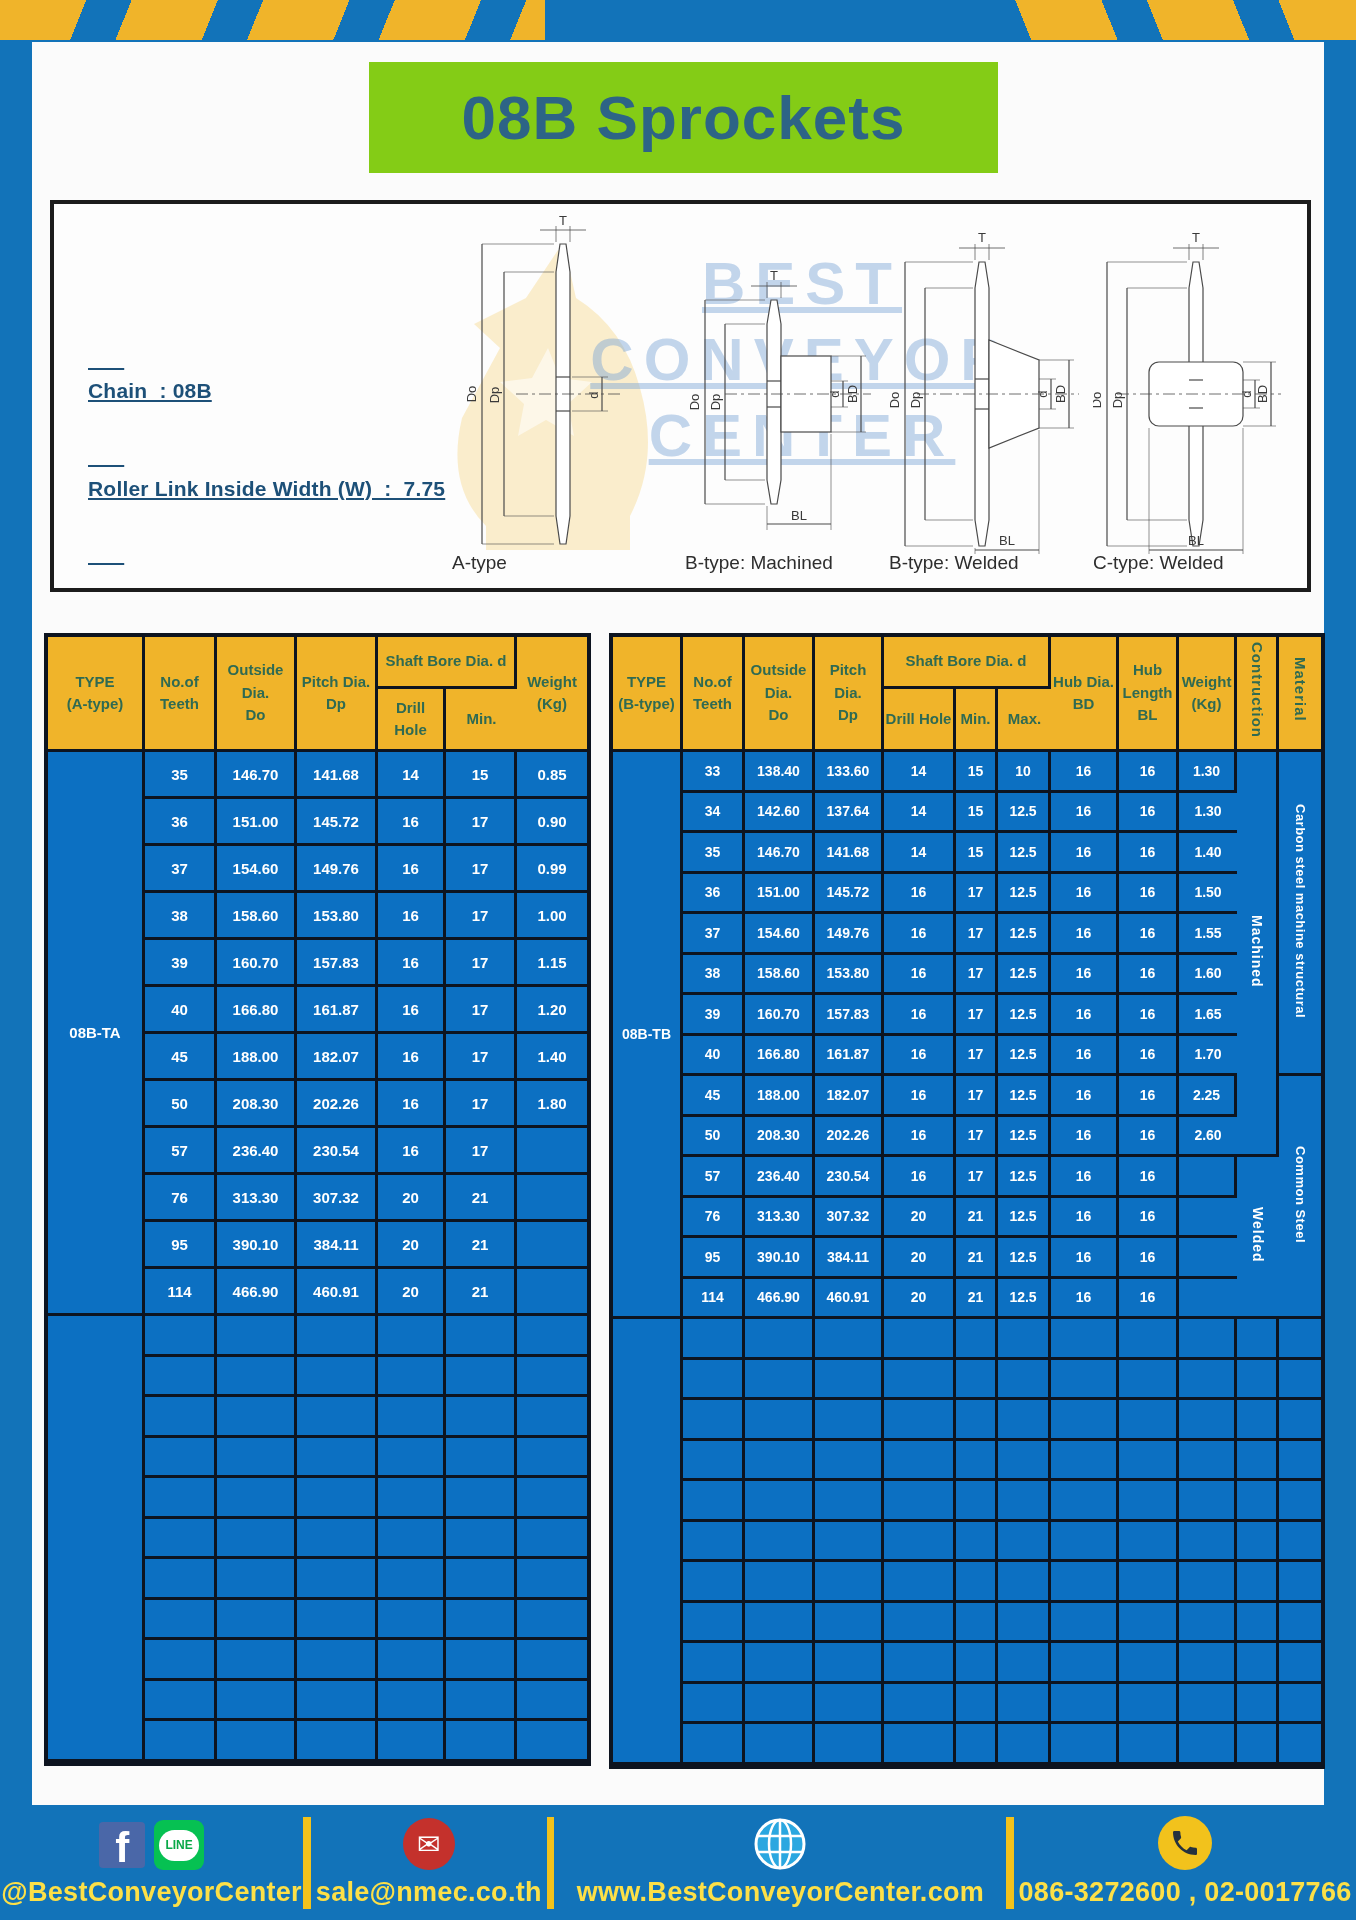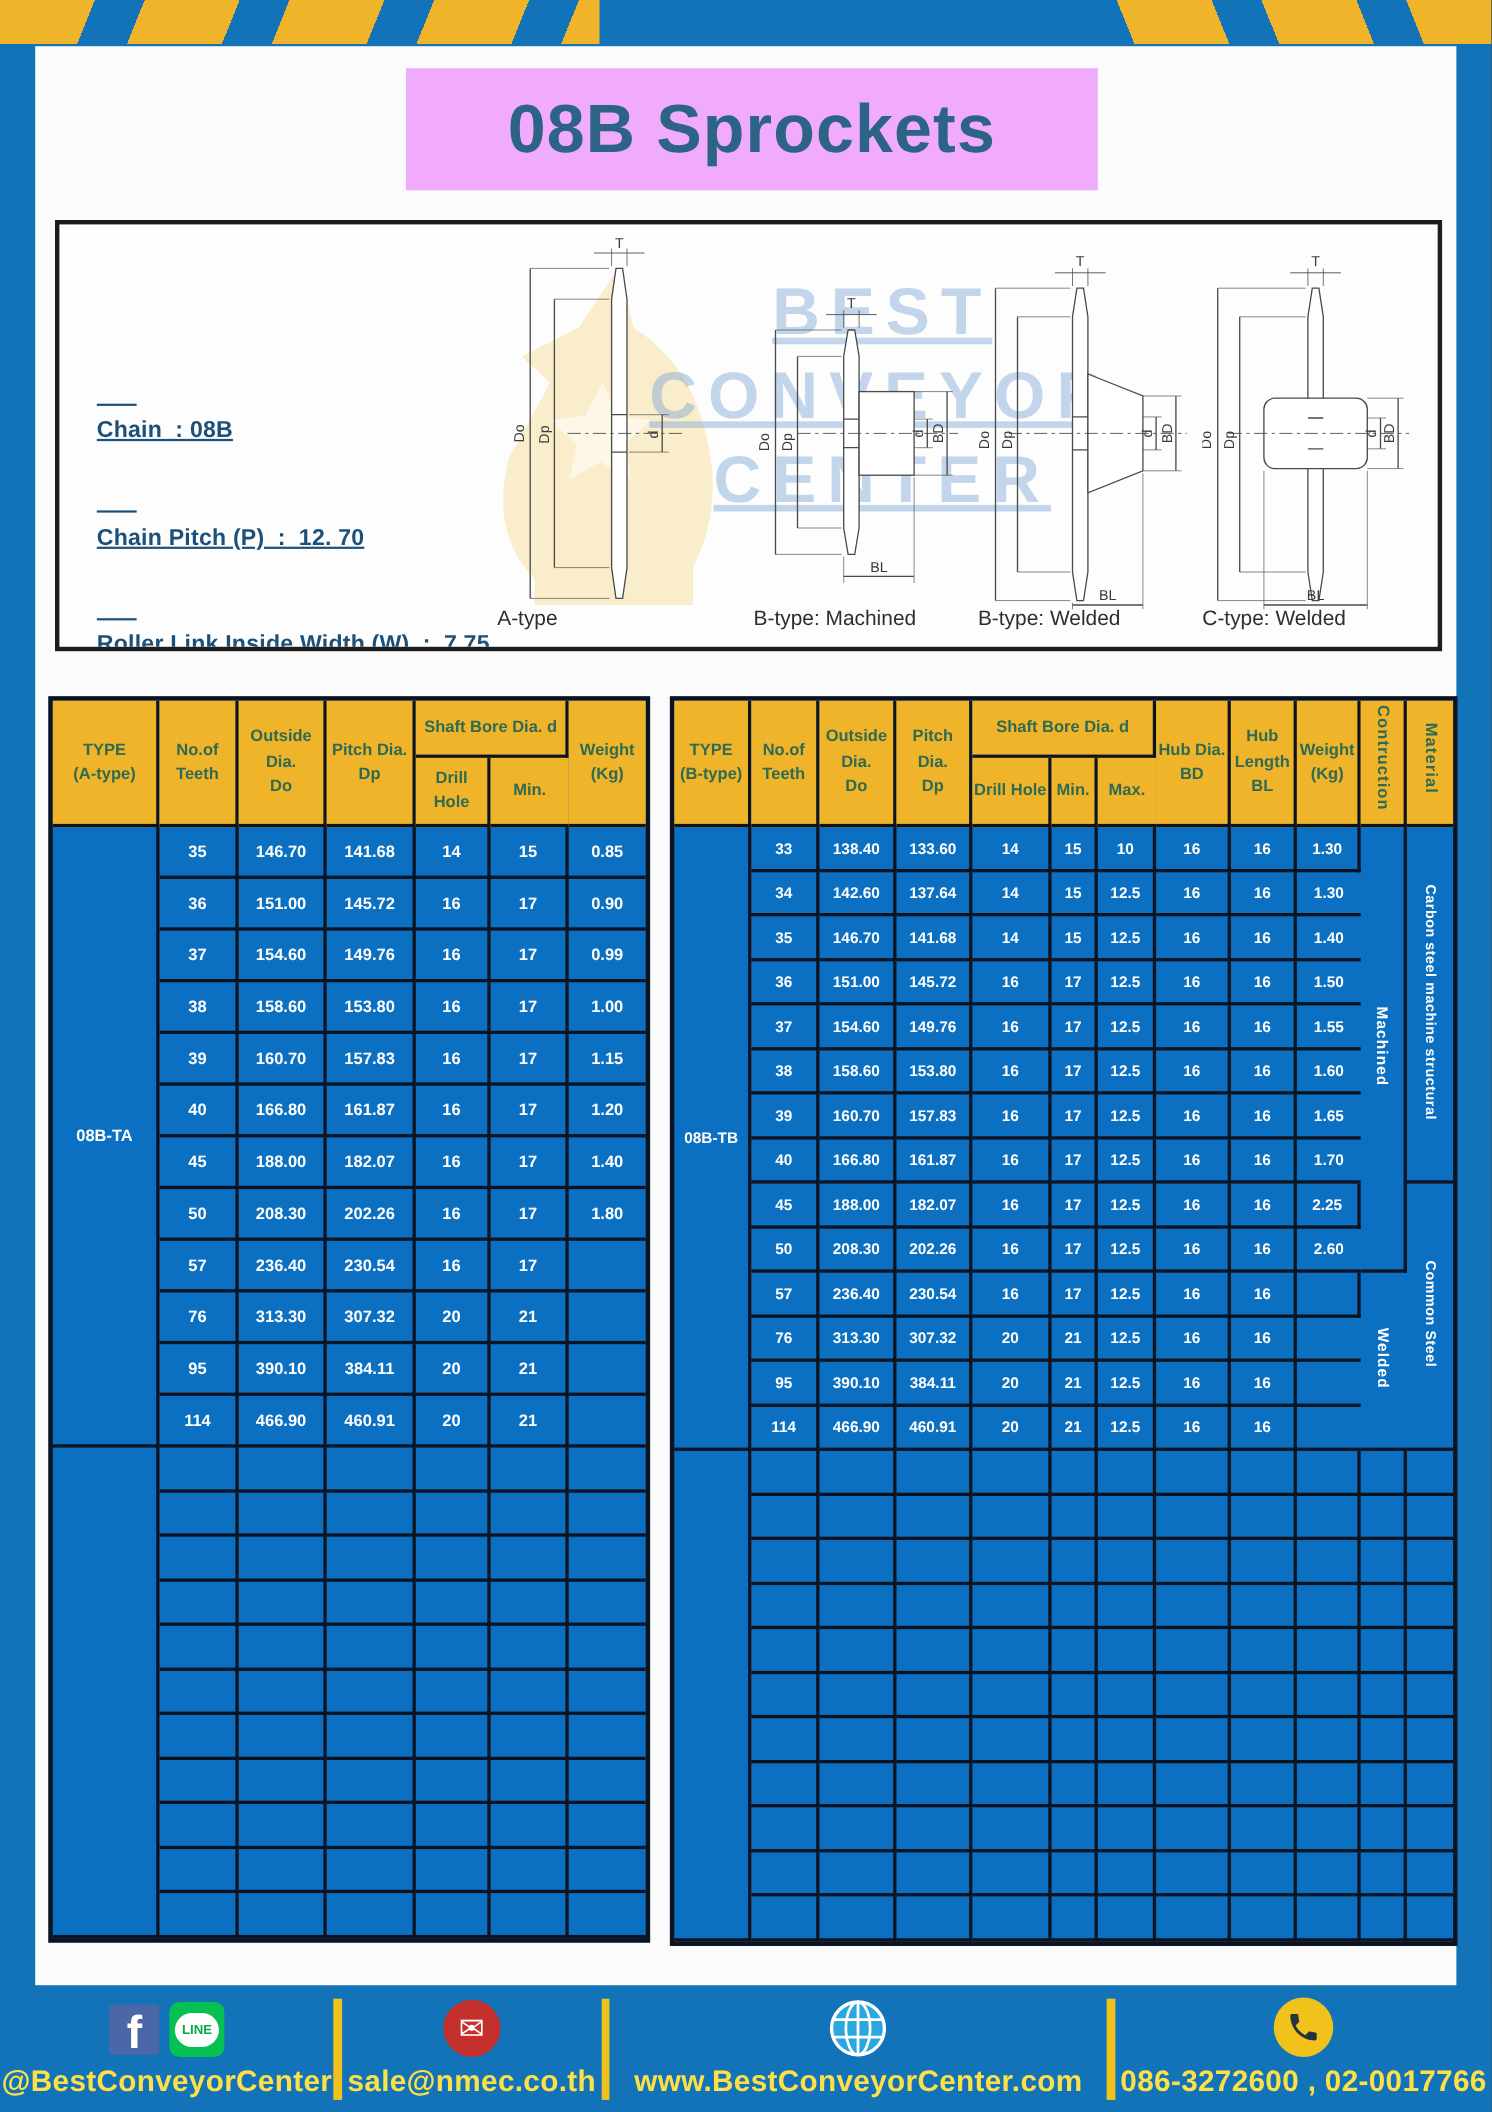--- a/index.html
+++ b/index.html
@@ -5,21 +5,21 @@
   html,body{margin:0;padding:0;background:#333;}
   .canvas{position:relative;width:1356px;height:1920px;background:#1273B9;overflow:hidden;
           font-family:"Liberation Sans",sans-serif;margin:0 auto;}
   
   .hazard{position:absolute;top:0;height:40px;}
   .hazard-left{left:0;width:545px;background:repeating-linear-gradient(112deg,#F0B42A 0 80px,transparent 80px 122px);}
   .hazard-right{right:0;width:370px;background:repeating-linear-gradient(68deg,transparent 0 42px,#F0B42A 42px 122px);}
   
   .paper{position:absolute;left:32px;right:32px;top:42px;bottom:115px;background:#FBFBFB;}
   
-  .title-box{position:absolute;left:369px;top:62px;width:629px;height:111px;background:#f0abfc;
+  .title-box{position:absolute;left:369px;top:62px;width:629px;height:111px;background:#84cc16;
              display:flex;align-items:center;justify-content:center;}
   .title-box h1{margin:0;font-size:62px;color:#2D6486;font-weight:bold;letter-spacing:1px;}
   
   .diagram-box{position:absolute;left:50px;top:200px;width:1253px;height:384px;background:#FDFDFD;
                border:4px solid #1C1C1C;overflow:hidden;}
   .specs{position:absolute;left:34px;top:106px;font-size:21px;font-weight:bold;color:#1D5078;
          line-height:32.5px;letter-spacing:0.2px;white-space:pre;text-decoration:underline;}
   .wm{position:absolute;left:508px;top:42px;width:480px;text-align:center;font-weight:bold;
       font-size:60px;line-height:76px;letter-spacing:10px;color:rgba(121,163,213,0.45);pointer-events:none;text-decoration:underline;}
   .knight{position:absolute;left:344px;top:24px;pointer-events:none;}
@@ -80,21 +80,20 @@
       <path d="M150 120 L162 150 L194 154 L170 176 L176 208 L148 192 L120 208 L126 176 L102 154 L134 150 Z" fill="#FFFFFF" opacity="0.55"></path>
     </svg>
     <div class="wm">
       <div>BEST</div>
       <div>CONVEYOR</div>
       <div>CENTER</div>
     </div>
 
     <div class="specs">
       <div>Chain  : 08B</div>
-      <div>Chain Pitch (P)  :  12. 70</div>
       <div>Roller Link Inside Width (W)  :  7.75</div>
       
       
     </div>
 
     <svg class="diag d1" viewBox="0 0 200 340">
       <g stroke="#4A4A4A" stroke-width="1.2" fill="none">
         <polygon points="104,58 108,30 114,30 118,58 118,302 114,330 108,330 104,302" fill="#FFFFFF"></polygon>
         <line x1="104" y1="163" x2="118" y2="163"></line>
           <line x1="104" y1="197" x2="118" y2="197"></line>

